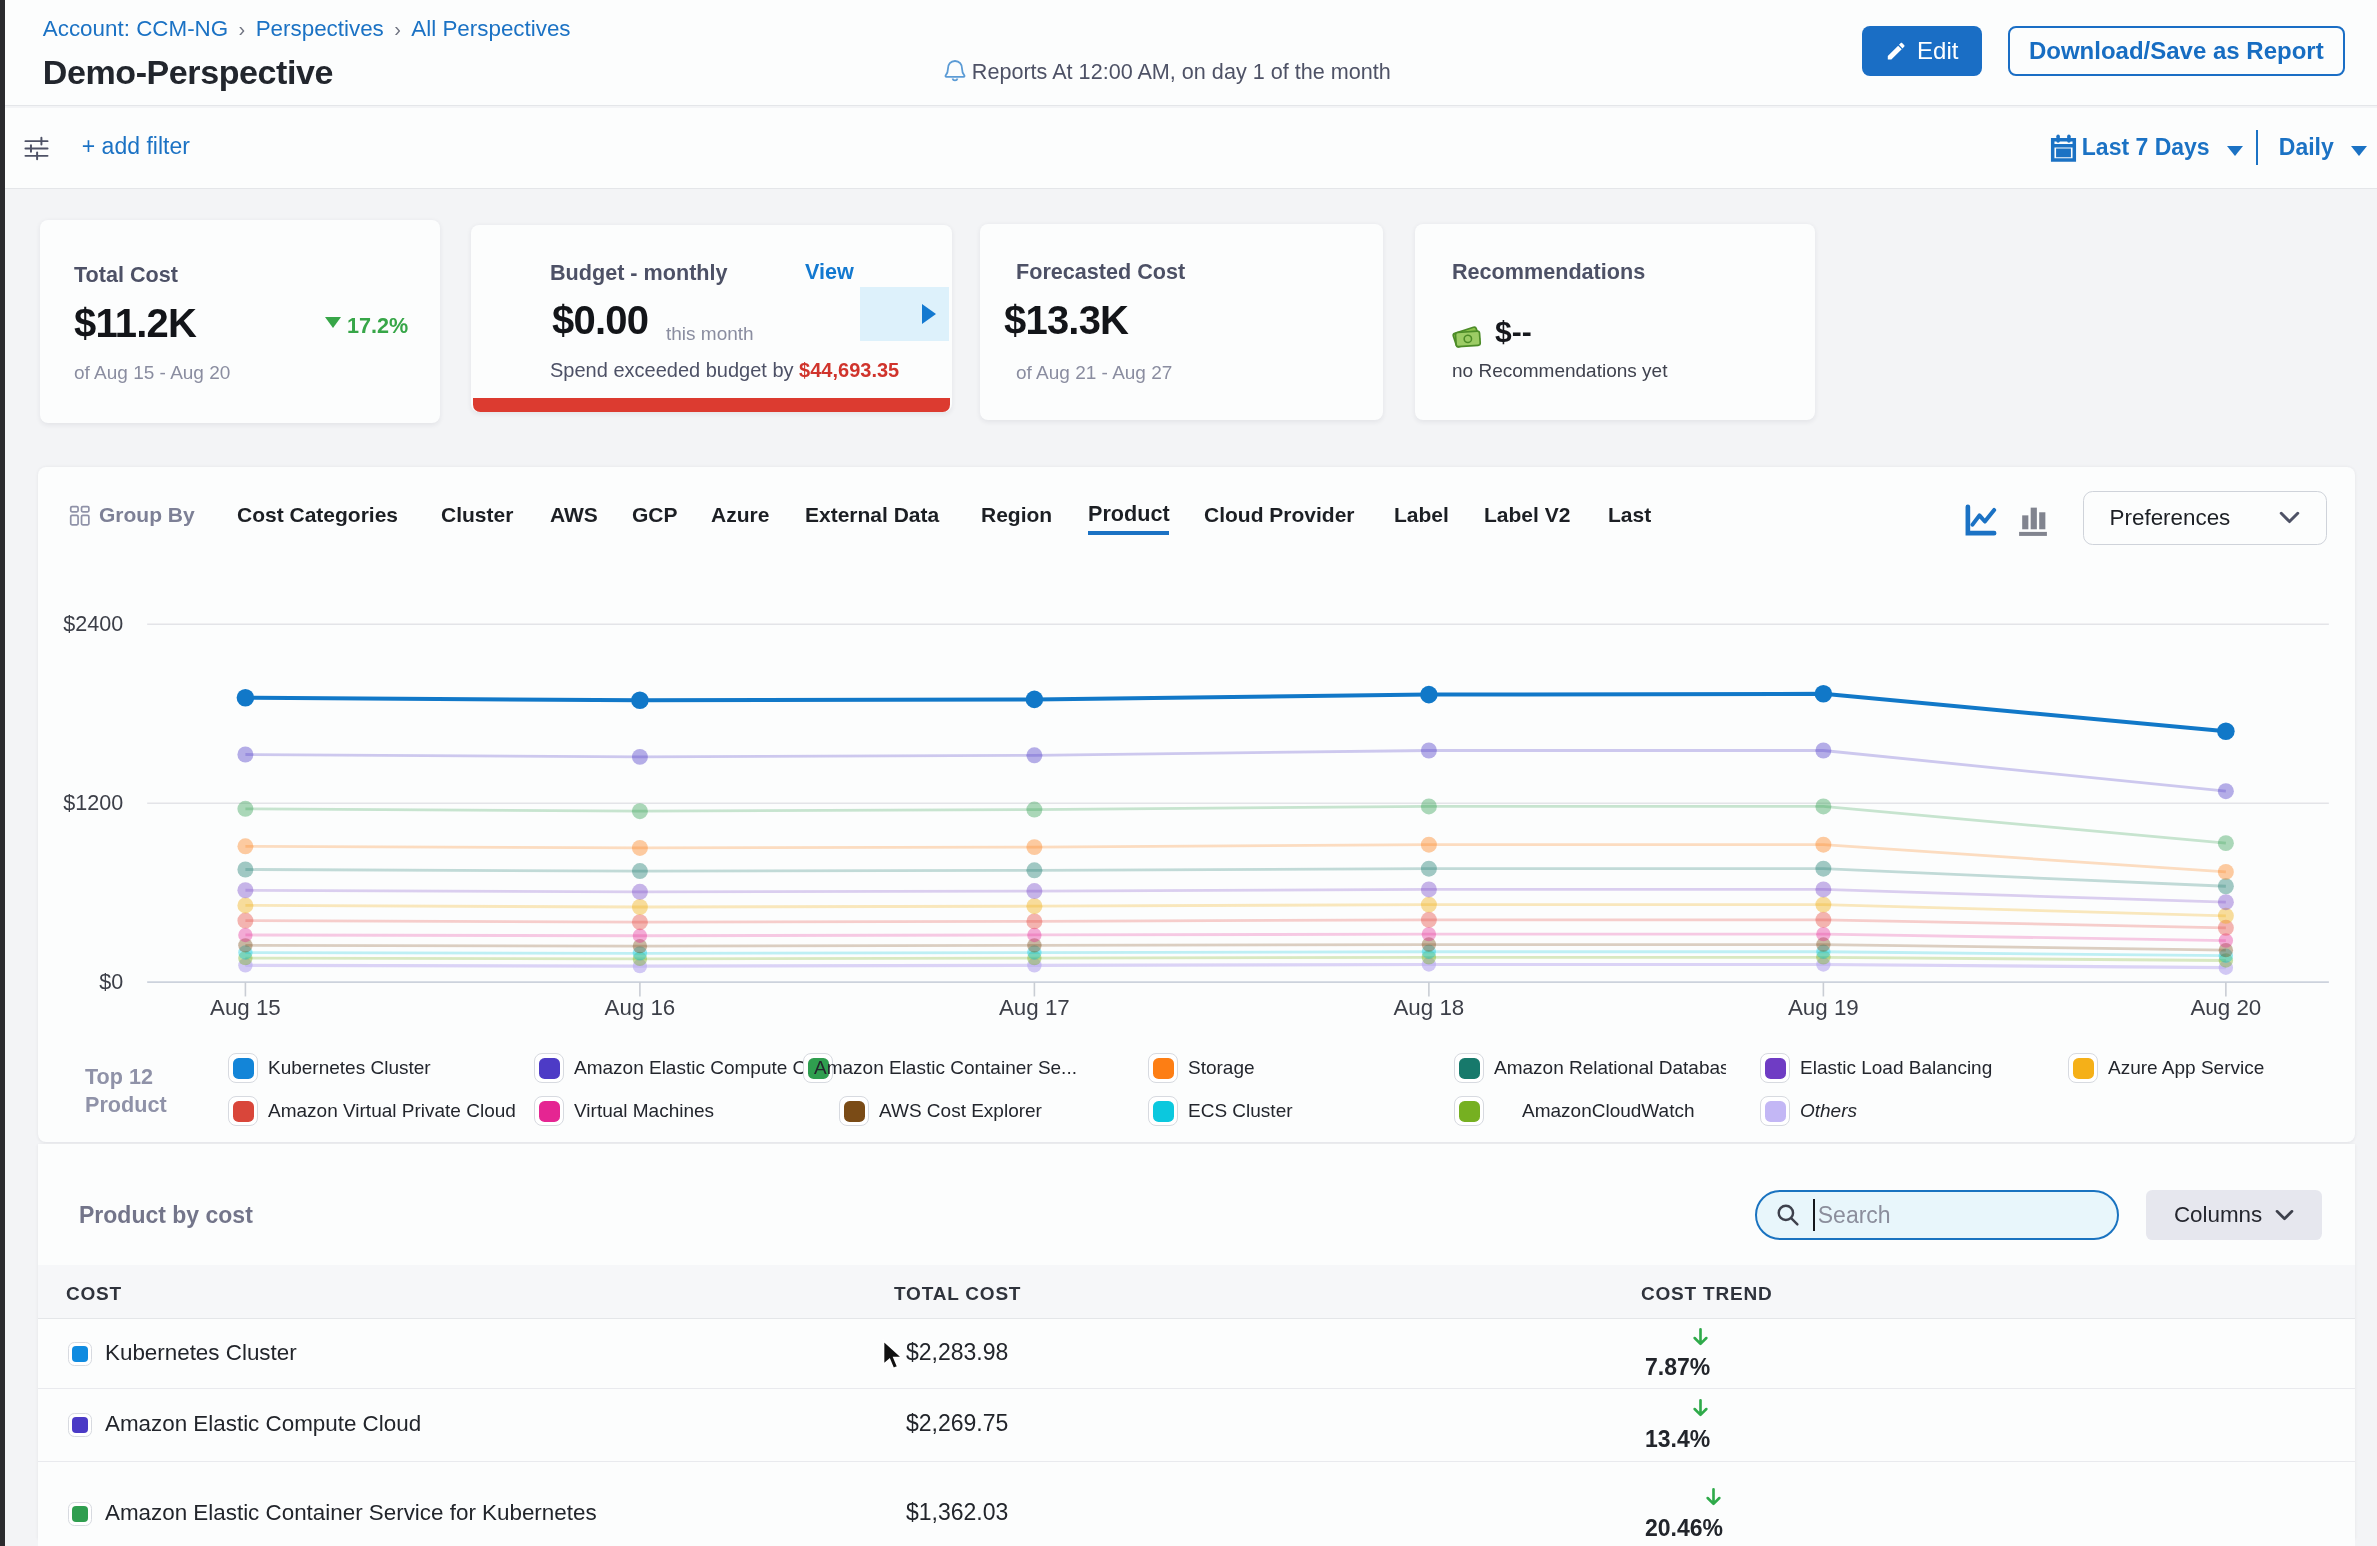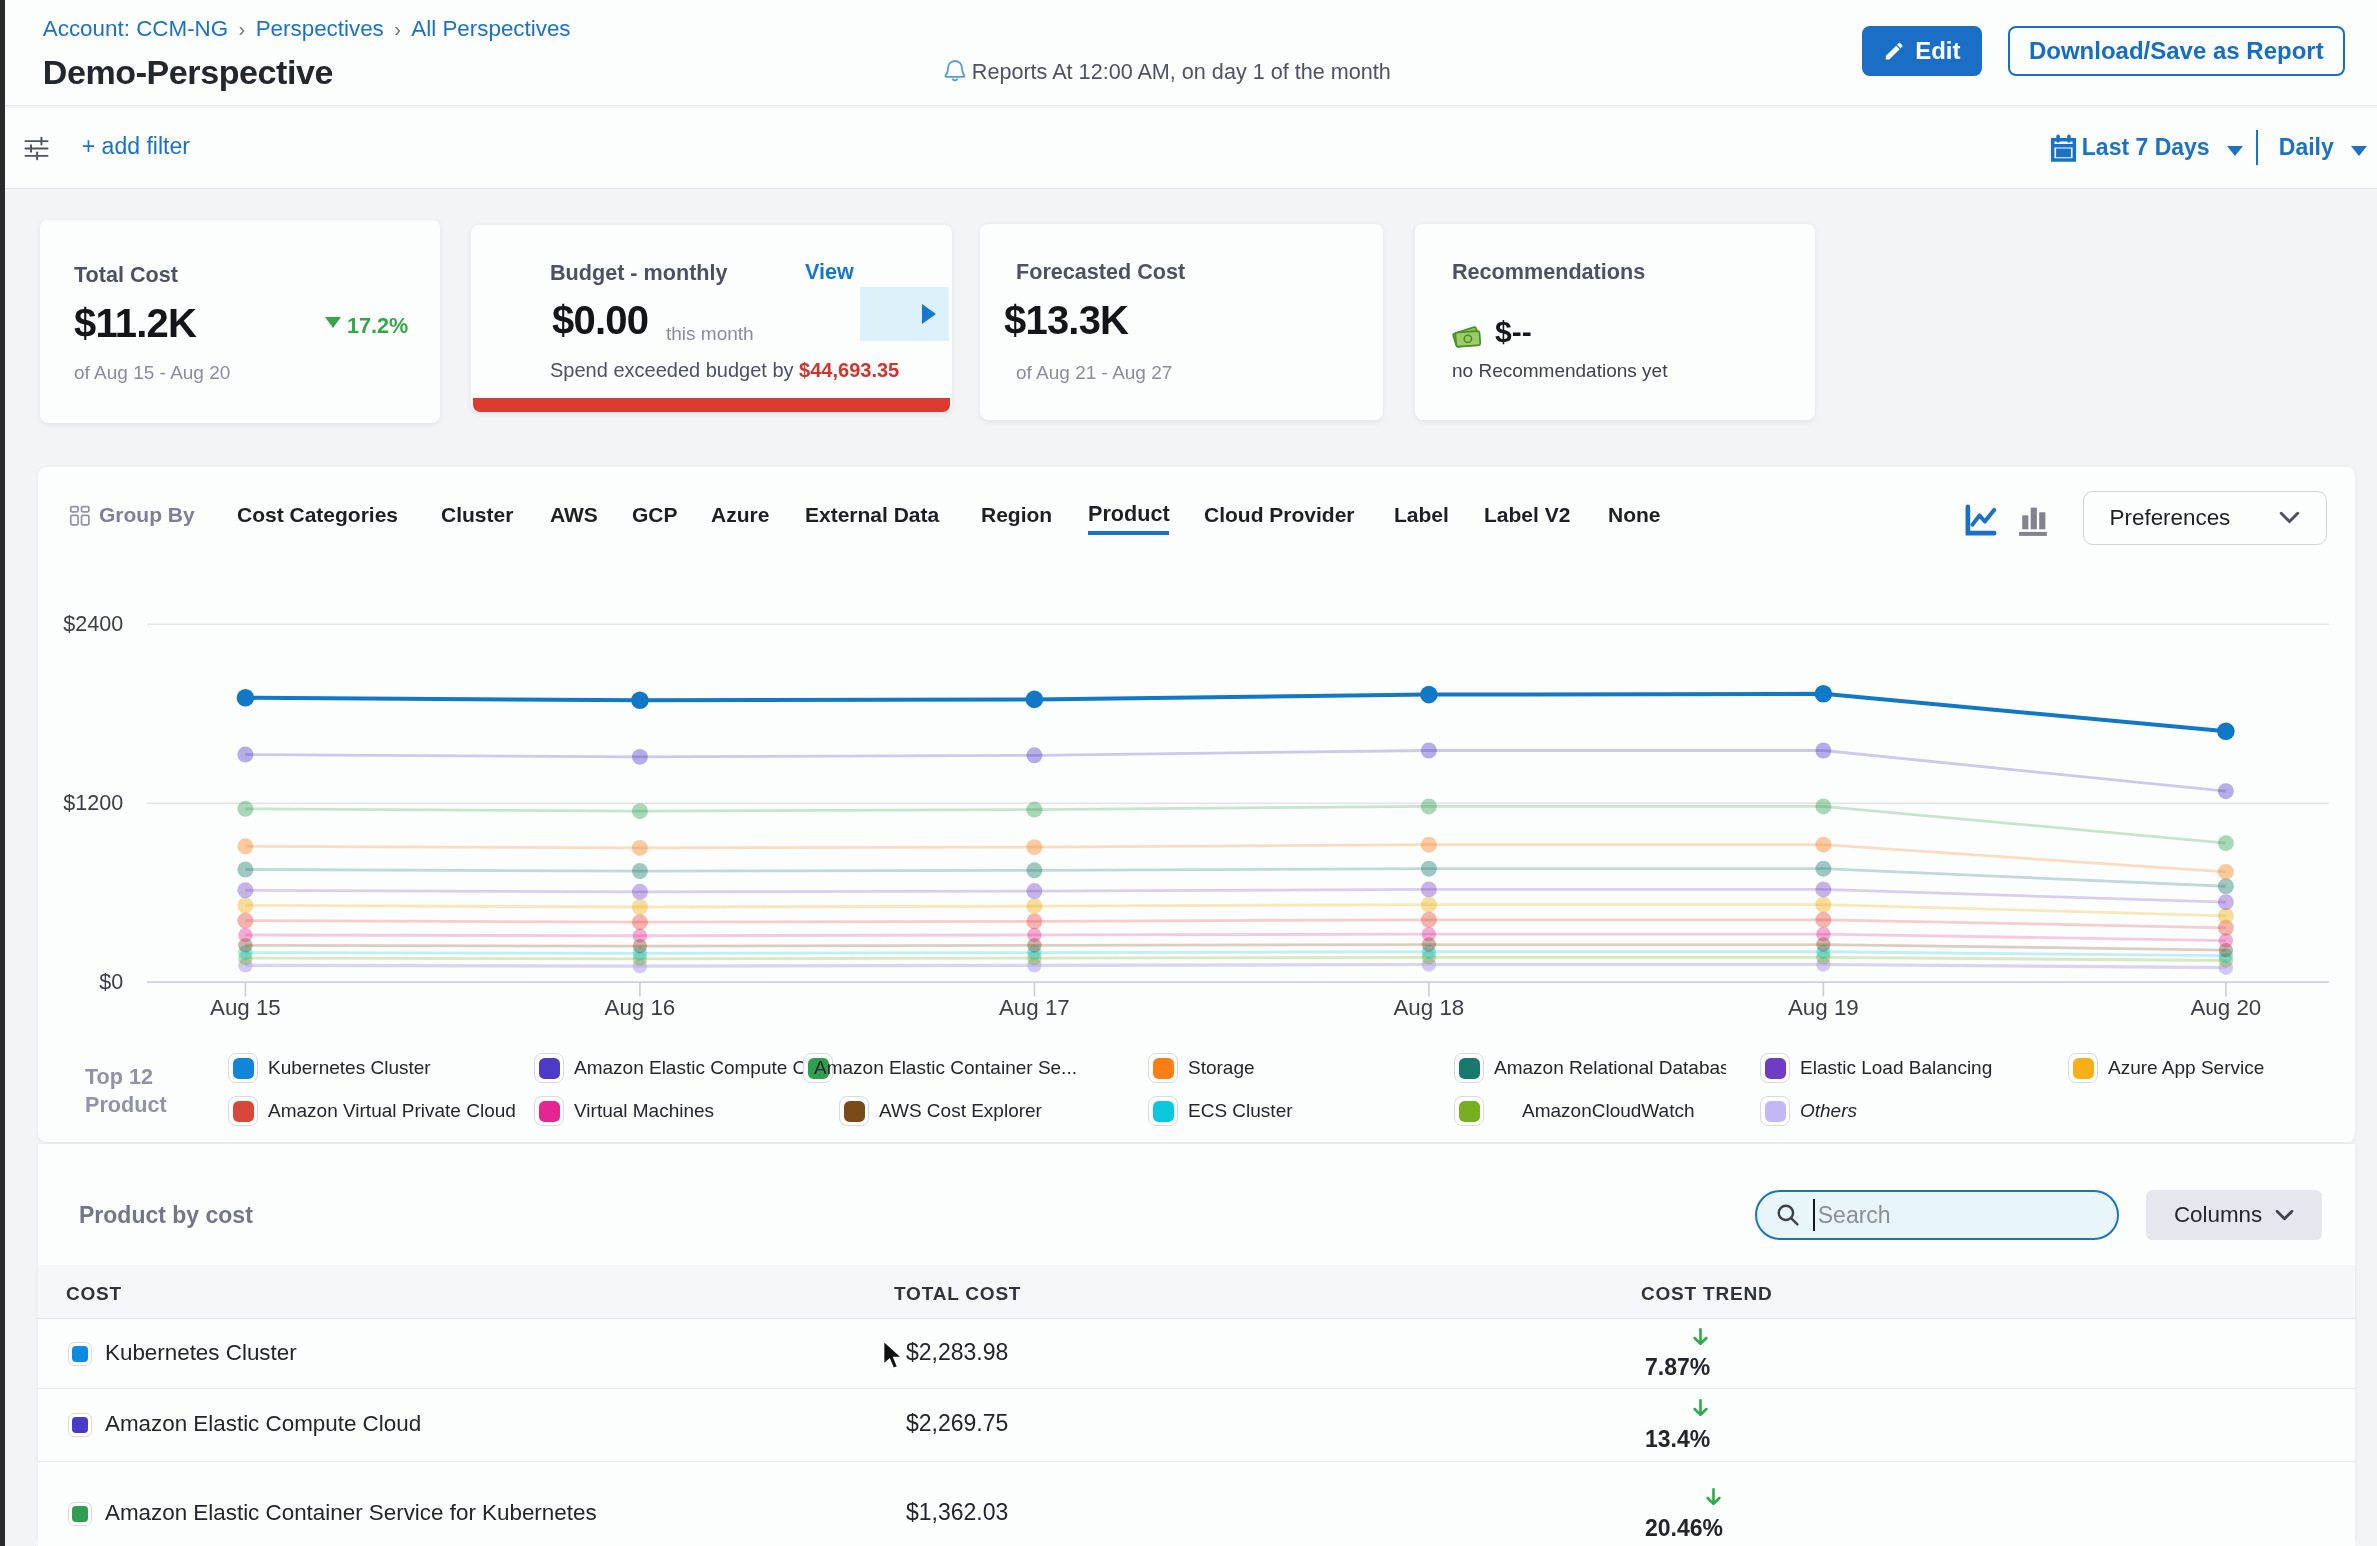--- a/index.html
+++ b/index.html
@@ -4,21 +4,21 @@
 * { margin:0; padding:0; box-sizing:border-box; }
 html,body { width:2377px; height:1547px; overflow:hidden; background:#f3f4f6;
   font-family:"Liberation Sans", sans-serif; position:relative; }
 .strip { position:absolute; left:0; top:0; width:4.8px; height:1547px; background:#2b2b2e; z-index:50; }
 .header { position:absolute; left:4.8px; top:0; right:0; height:106px; background:#fcfdfd; border-bottom:1.6px solid #e4e6e9; }
 .crumb { position:absolute; left:38px; top:16px; font-size:22.4px; color:#1b72c4; }
 .crumb .sep { color:#6f7380; padding:0 10.4px; font-size:20px; }
 .title { position:absolute; left:38px; top:53px; font-size:34px; font-weight:bold; color:#22262d; letter-spacing:-0.4px; }
 .reports { position:absolute; left:967px; top:59px; font-size:21.6px; color:#4e5266; }
 .bell { position:absolute; left:938px; top:58px; }
-.btn-edit { position:absolute; left:1857px; top:26px; width:120px; height:50px; background:#1a6ec5; border-radius:8px; color:#fff; font-size:24px; font-weight:bold; display:flex; align-items:center; justify-content:center; gap:9.6px; }
+.btn-edit { position:absolute; left:1857px; top:26px; width:120px; height:50px; background:#1a6ec5; border-radius:8px; color:#fff; font-size:24px; font-weight:normal; display:flex; align-items:center; justify-content:center; gap:9.6px; }
 .btn-dl { position:absolute; left:2003px; top:26px; width:337px; height:50px; border:2.4px solid #1a6ec5; border-radius:8px; color:#176dc2; font-size:24px; font-weight:bold; display:flex; align-items:center; justify-content:center; background:#fcfdfd; }
 .filterbar { position:absolute; left:4.8px; top:108px; right:0; height:81px; background:#fcfdfd; border-bottom:1.6px solid #e4e6e9; }
 .addfilter { position:absolute; left:77px; top:25px; font-size:23px; color:#1b72c4; }
 .daterange { position:absolute; left:2077px; top:25.6px; font-size:23px; font-weight:bold; color:#1b72c4; }
 .daily { position:absolute; left:2274px; top:25.6px; font-size:23px; font-weight:bold; color:#1b72c4; }
 .caret { position:absolute; width:0; height:0; border-left:8px solid transparent; border-right:8px solid transparent; border-top:10.4px solid #1b72c4; }
 .vdiv { position:absolute; left:2251px; top:22.4px; width:2.4px; height:35px; background:#1b72c4; }
 .card { position:absolute; background:#fcfdfd; border-radius:8px; box-shadow:0 1.6px 4.8px rgba(40,41,61,0.08); }
 .ctitle { position:absolute; font-size:21.6px; font-weight:bold; color:#4d5166; }
 .cbig { position:absolute; font-size:40px; font-weight:bold; color:#131519; letter-spacing:-0.8px; }
@@ -135,21 +135,21 @@
 <span class="gtab" style="left:199px;top:36px">Cost Categories</span>
 <span class="gtab" style="left:403px;top:36px">Cluster</span>
 <span class="gtab" style="left:512px;top:36px">AWS</span>
 <span class="gtab" style="left:594px;top:36px">GCP</span>
 <span class="gtab" style="left:673px;top:36px">Azure</span>
 <span class="gtab" style="left:767px;top:36px">External Data</span>
 <span class="gtab" style="left:943px;top:36px">Region</span>
 <span class="gtab" style="left:1166px;top:36px">Cloud Provider</span>
 <span class="gtab" style="left:1356px;top:36px">Label</span>
 <span class="gtab" style="left:1446px;top:36px">Label V2</span>
-<span class="gtab" style="left:1570px;top:36px">None</span>
+<span class="gtab" style="left:1570px;top:36px">Last</span>
 <span class="gtab" style="left:1050px;top:34px;font-size:21.6px">Product</span>
 <div style="position:absolute;left:1050px;top:64px;width:81px;height:4px;background:#1b72c4"></div>
   <svg style="position:absolute;left:1926px;top:36px" width="34" height="34" viewBox="0 0 22 22">
     <path d="M2.5 2.5 v17 h17" fill="none" stroke="#1b72c4" stroke-width="3" stroke-linecap="round"></path>
     <path d="M5.5 14 l4.5 -6 l3.5 4 l6 -7.5" fill="none" stroke="#1b72c4" stroke-width="2.6" stroke-linecap="round" stroke-linejoin="round"></path>
   </svg>
   <svg style="position:absolute;left:1978px;top:36px" width="34" height="34" viewBox="0 0 22 22">
     <line x1="2" y1="20" x2="20" y2="20" stroke="#81848f" stroke-width="2.6"></line>
     <rect x="4" y="8" width="4" height="9" fill="#81848f"></rect>
     <rect x="9.5" y="3" width="4" height="14" fill="#81848f"></rect>

